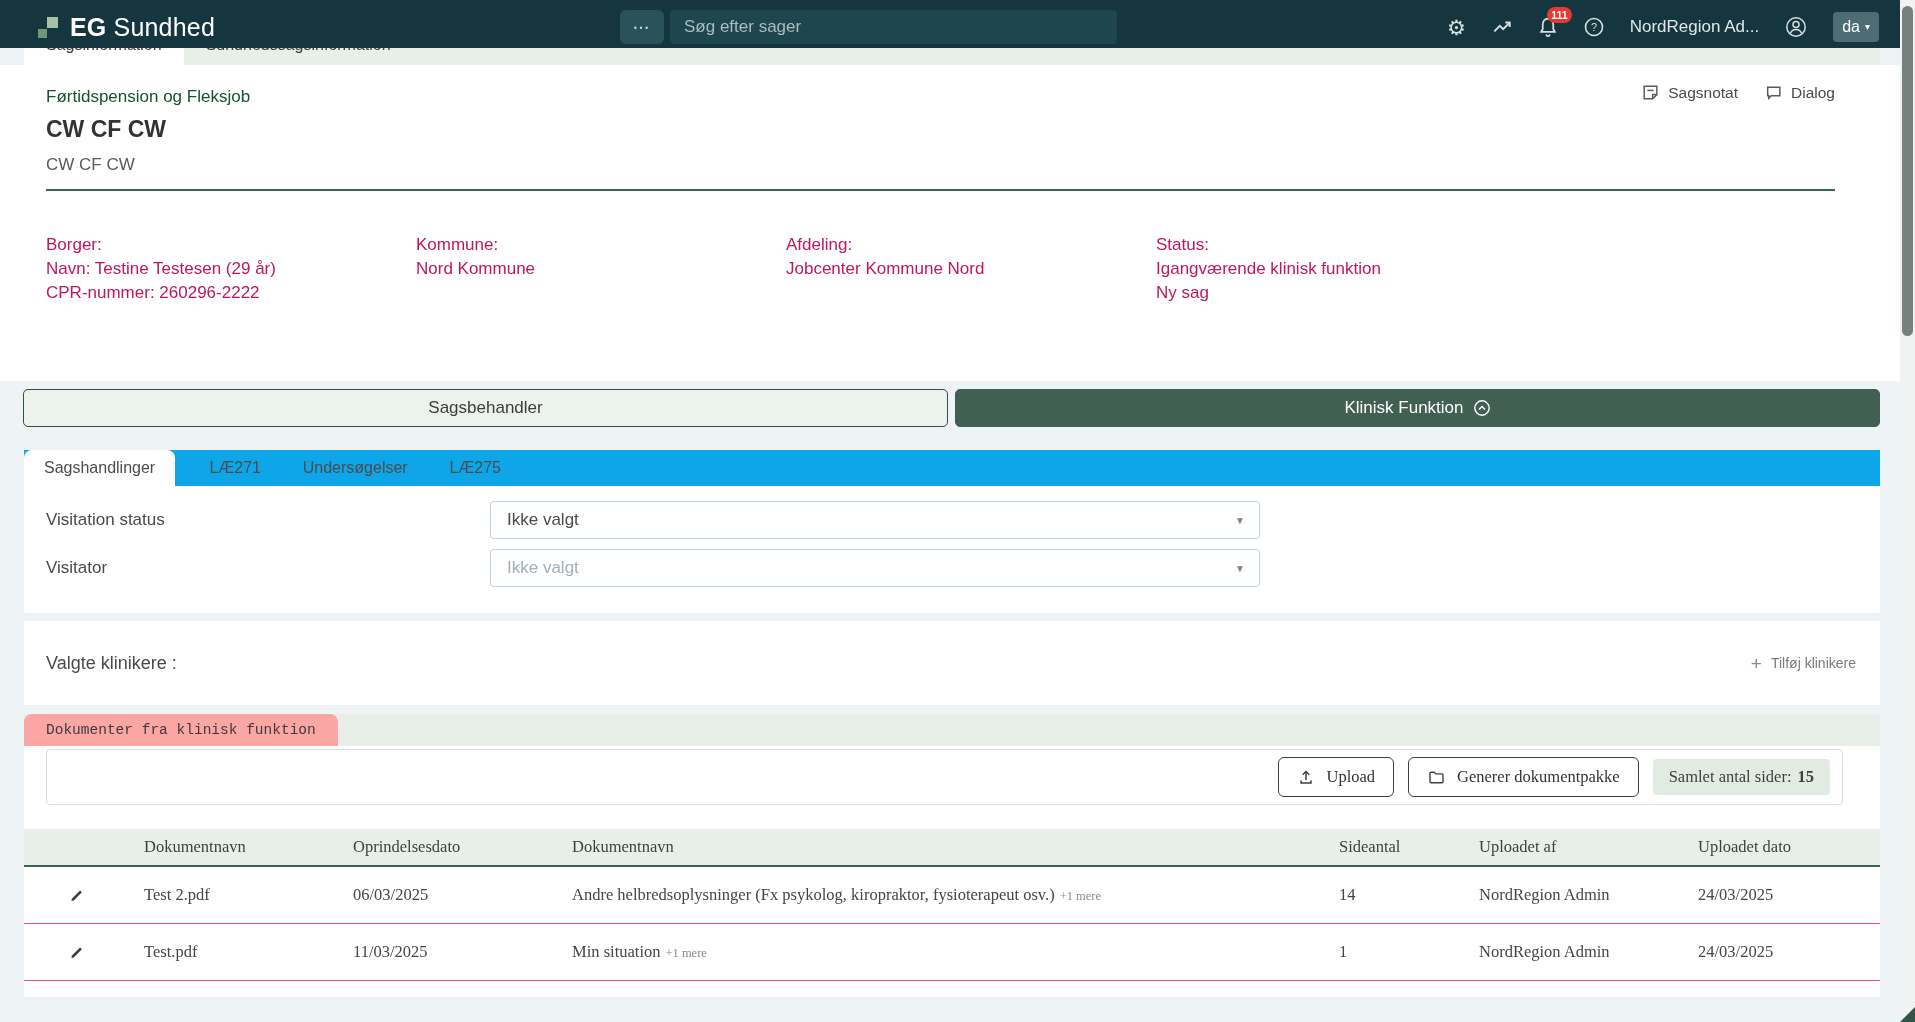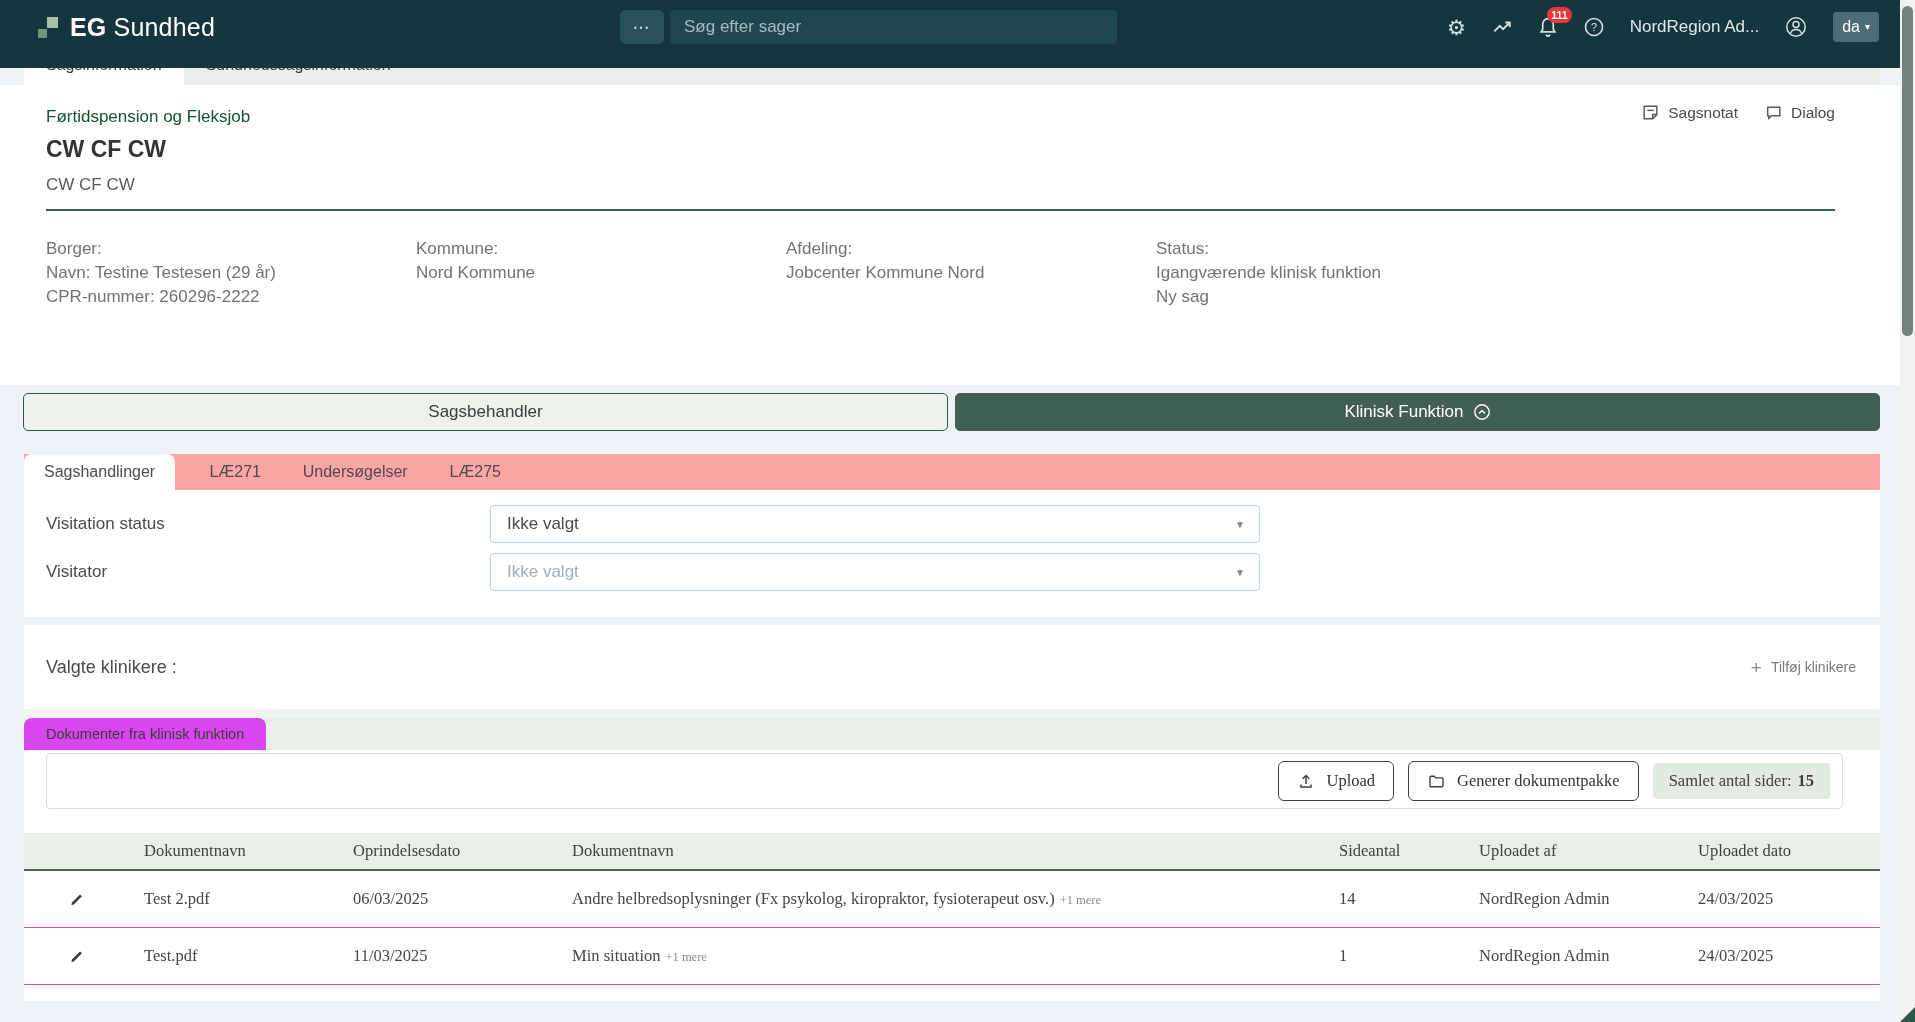--- a/index.html
+++ b/index.html
@@ -1,21 +1,21 @@
 <!DOCTYPE html>
 <html><head>
 <meta charset="utf-8">
 <style>
   *{box-sizing:border-box;margin:0;padding:0}
   html,body{width:1915px;height:1022px}
   body{font-family:"Liberation Sans","DejaVu Sans",sans-serif;}
   .screen{position:relative;width:1915px;height:1022px;background:#eef3f6;overflow:hidden;color:#434343;}
 
   
-  .topbar{position:relative;height:68px;background:#15363e;z-index:4;}
+  .topbar{position:relative;height:48px;background:#15363e;z-index:4;}
   .brand{position:absolute;left:38px;top:0;height:54px;display:flex;align-items:center;gap:10px;}
   .logo{position:relative;width:22px;height:22px;}
   .logo .sq1{position:absolute;left:0;bottom:0;width:9px;height:9px;background:#6f9779;}
   .logo .sq2{position:absolute;right:2px;top:1px;width:11px;height:11px;background:#a7c2a3;}
   .brand-text{font-size:25px;color:#fff;letter-spacing:.2px;}
   .brand-text .eg{font-weight:bold;margin-right:7px;}
   .topbar-center{position:absolute;left:620px;top:10px;display:flex;gap:6px;align-items:center;}
   .more-btn{width:44px;height:34px;background:#2a525b;border:none;border-radius:6px;color:#e6edee;font-size:17px;letter-spacing:2px;cursor:pointer;}
   .search{width:447px;height:34px;background:#1d464f;border:none;border-radius:4px;color:#d5dfe1;font-size:17px;padding:0 14px;font-family:inherit;}
   .search::placeholder{color:#a9bcc0;}
@@ -34,52 +34,52 @@
   .tt.active{background:#fff;}
 
   
   .case-card{position:relative;background:#fff;padding:22px 80px 76px 46px;}
   .case-type{font-size:17px;color:#14532d;}
   .case-title{font-size:23px;font-weight:bold;color:#333;margin-top:9px;}
   .case-sub{font-size:17px;color:#5a5a5a;margin-top:12px;}
   .case-actions{position:absolute;top:18px;right:80px;display:flex;gap:26px;}
   .case-action{display:flex;align-items:center;gap:8px;font-size:15.5px;color:#4a4a4a;cursor:pointer;}
   .green-divider{height:2px;background:#34694f;margin-top:14px;}
-  .info-grid{display:grid;grid-template-columns:repeat(5,370px);padding-top:26px;font-size:17px;color:#737373;}
+  .info-grid{display:grid;grid-template-columns:repeat(5,370px);padding-top:42px;font-size:17px;color:#be185d;}
   .info-col div{line-height:24px;}
 
   
   .role-row{display:flex;gap:7px;margin:8px 35px 0 23px;height:38px;}
   .role-btn{flex:1;display:flex;align-items:center;justify-content:center;gap:9px;font-size:17px;border-radius:5px;cursor:pointer;font-family:inherit;}
   .role-left{background:#ecf2ec;border:1px solid #2f5247;color:#3d3d3d;}
   .role-right{background:#415f52;border:1px solid #415f52;color:#fff;}
 
   
   .panel{margin:23px 35px 0 24px;}
-  .strip{height:36px;background:#fca5a5;display:flex;align-items:stretch;}
+  .strip{height:36px;background:#0ea5e9;display:flex;align-items:stretch;}
   .stab{display:flex;align-items:center;justify-content:center;font-size:16px;color:#4c4c4c;cursor:pointer;}
   .stab.active{background:#fff;border-radius:8px 8px 0 0;padding:0 20px;}
   .stab.plain{width:120px;}
   .form-area{background:#fff;padding:15px 0 16px 22px;}
   .form-row{display:flex;align-items:center;margin-bottom:10px;}
   .form-label{width:444px;font-size:17px;color:#4a4a4a;}
   .dropdown{position:relative;width:770px;height:38px;border:1.5px solid #b9d4e7;border-radius:4px;background:#fff;display:flex;align-items:center;padding:0 30px 0 16px;font-size:17px;color:#4a4a4a;cursor:pointer;}
   .dropdown.placeholder{color:#9fb0b8;}
   .dd-arrow{position:absolute;right:14px;font-size:10px;color:#808080;}
 
   
   .klinikere{margin:8px 35px 0 24px;background:#fff;height:84px;display:flex;align-items:center;justify-content:space-between;padding:0 24px 0 22px;}
   .klin-label{font-size:18px;color:#4a4a4a;}
   .add-link{display:flex;align-items:center;gap:9px;font-size:14px;color:#7a7a7a;cursor:pointer;}
   .plus-glyph{font-size:19px;color:#8a8a8a;line-height:1;}
 
   
   .docs{margin:9px 35px 0 24px;}
   .doc-strip{height:32px;background:#e8efe8;display:flex;}
-  .doc-tab{background:#d946ef;border-radius:8px 8px 0 0;display:flex;align-items:center;padding:0 22px;font-size:14.5px;color:#3c3c3c;}
+  .doc-tab{background:#fca5a5;border-radius:8px 8px 0 0;display:flex;align-items:center;padding:0 22px;font-size:14.5px;color:#3c3c3c;font-family:Liberation Mono, monospace;}
   .docs-panel{background:#fff;padding:3px 0 16px 0;font-family:Liberation Serif, serif;}
   .toolbar-wrap{margin:0 37px 0 22px;}
   .toolbar{border:1px solid #d8dee1;border-radius:4px;height:56px;display:flex;justify-content:flex-end;align-items:center;gap:14px;padding:0 12px;}
   .btn-outline{height:40px;border:1.5px solid #3f3f3f;border-radius:6px;background:#fff;display:flex;align-items:center;gap:11px;padding:0 18px;font-size:16.5px;color:#333;cursor:pointer;font-family:inherit;}
   .badge{height:36px;background:#e2ebe2;border-radius:4px;display:flex;align-items:center;gap:6px;padding:0 16px;font-size:16.5px;color:#3f3f3f;}
   .badge b{font-weight:bold;}
   .tbl{margin-top:24px;}
   .tbl-row{display:grid;grid-template-columns:120px 209px 219px 767px 140px 219px 1fr;align-items:center;font-size:16.5px;color:#454545;}
   .tbl-head{height:38px;background:#e8efe8;border-bottom:2px solid #41614f;color:#3f3f3f;}
   .tbl-data{height:57px;border-bottom:1px solid #ec4899;}

